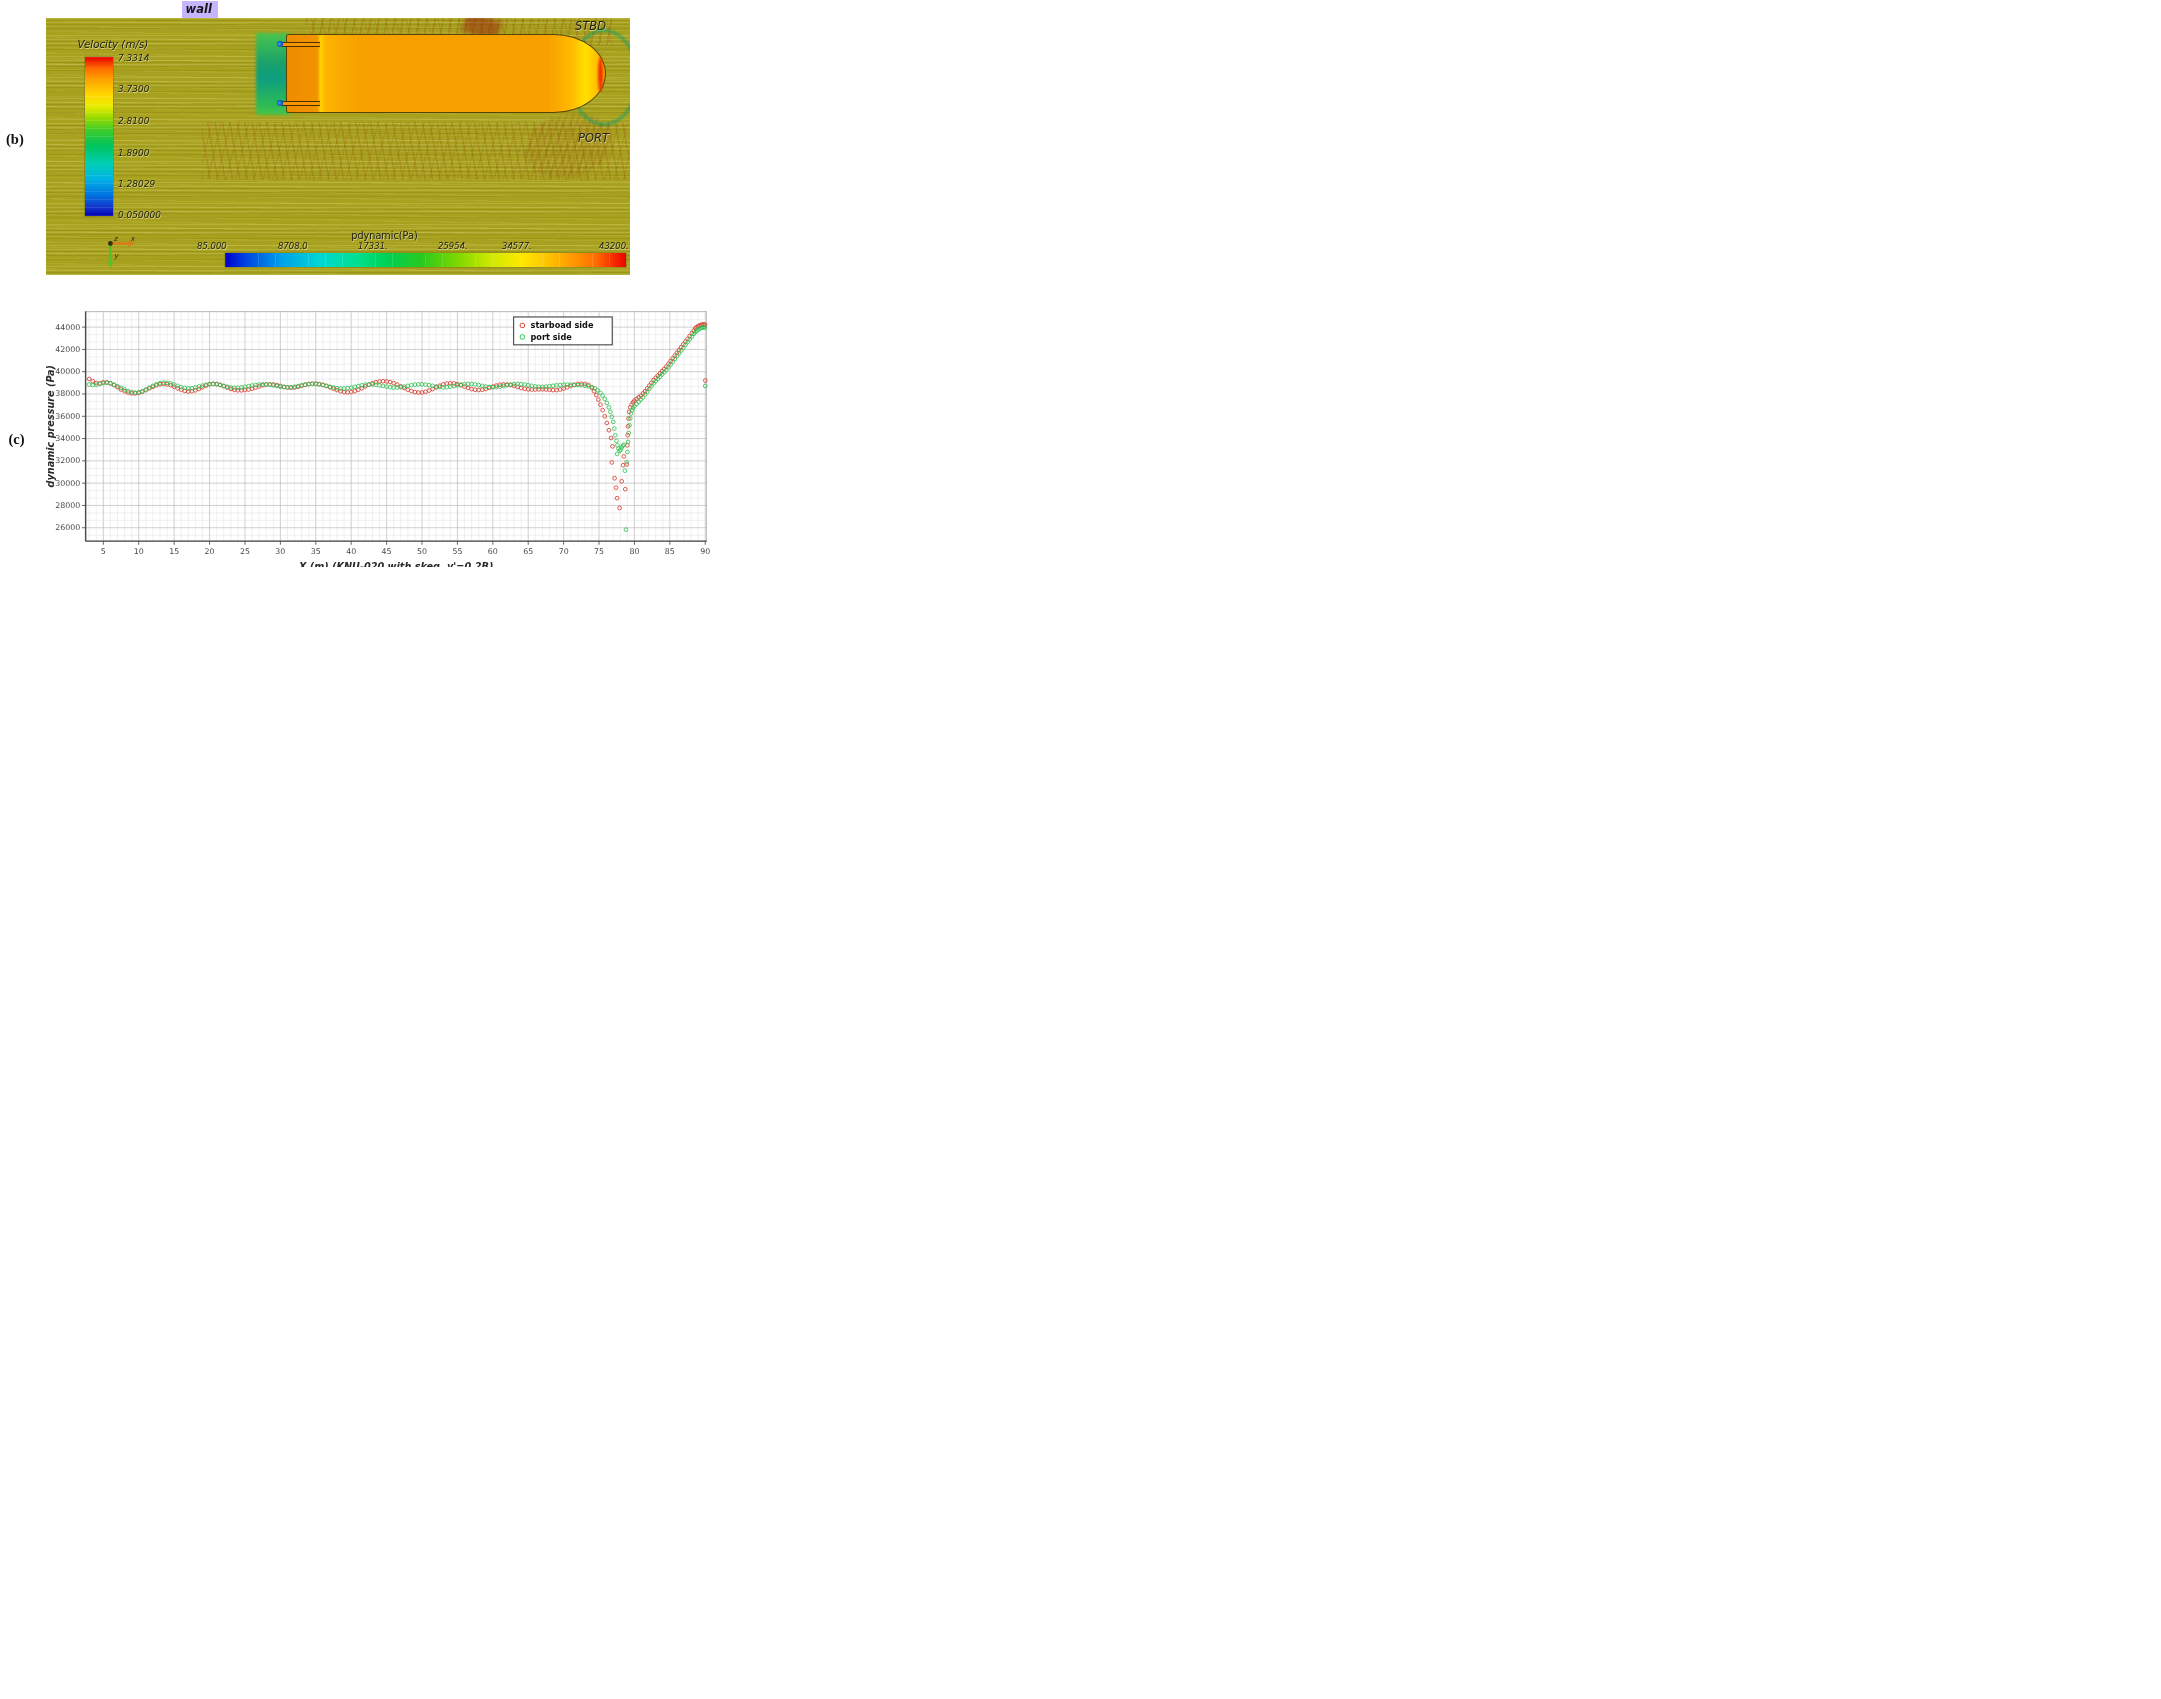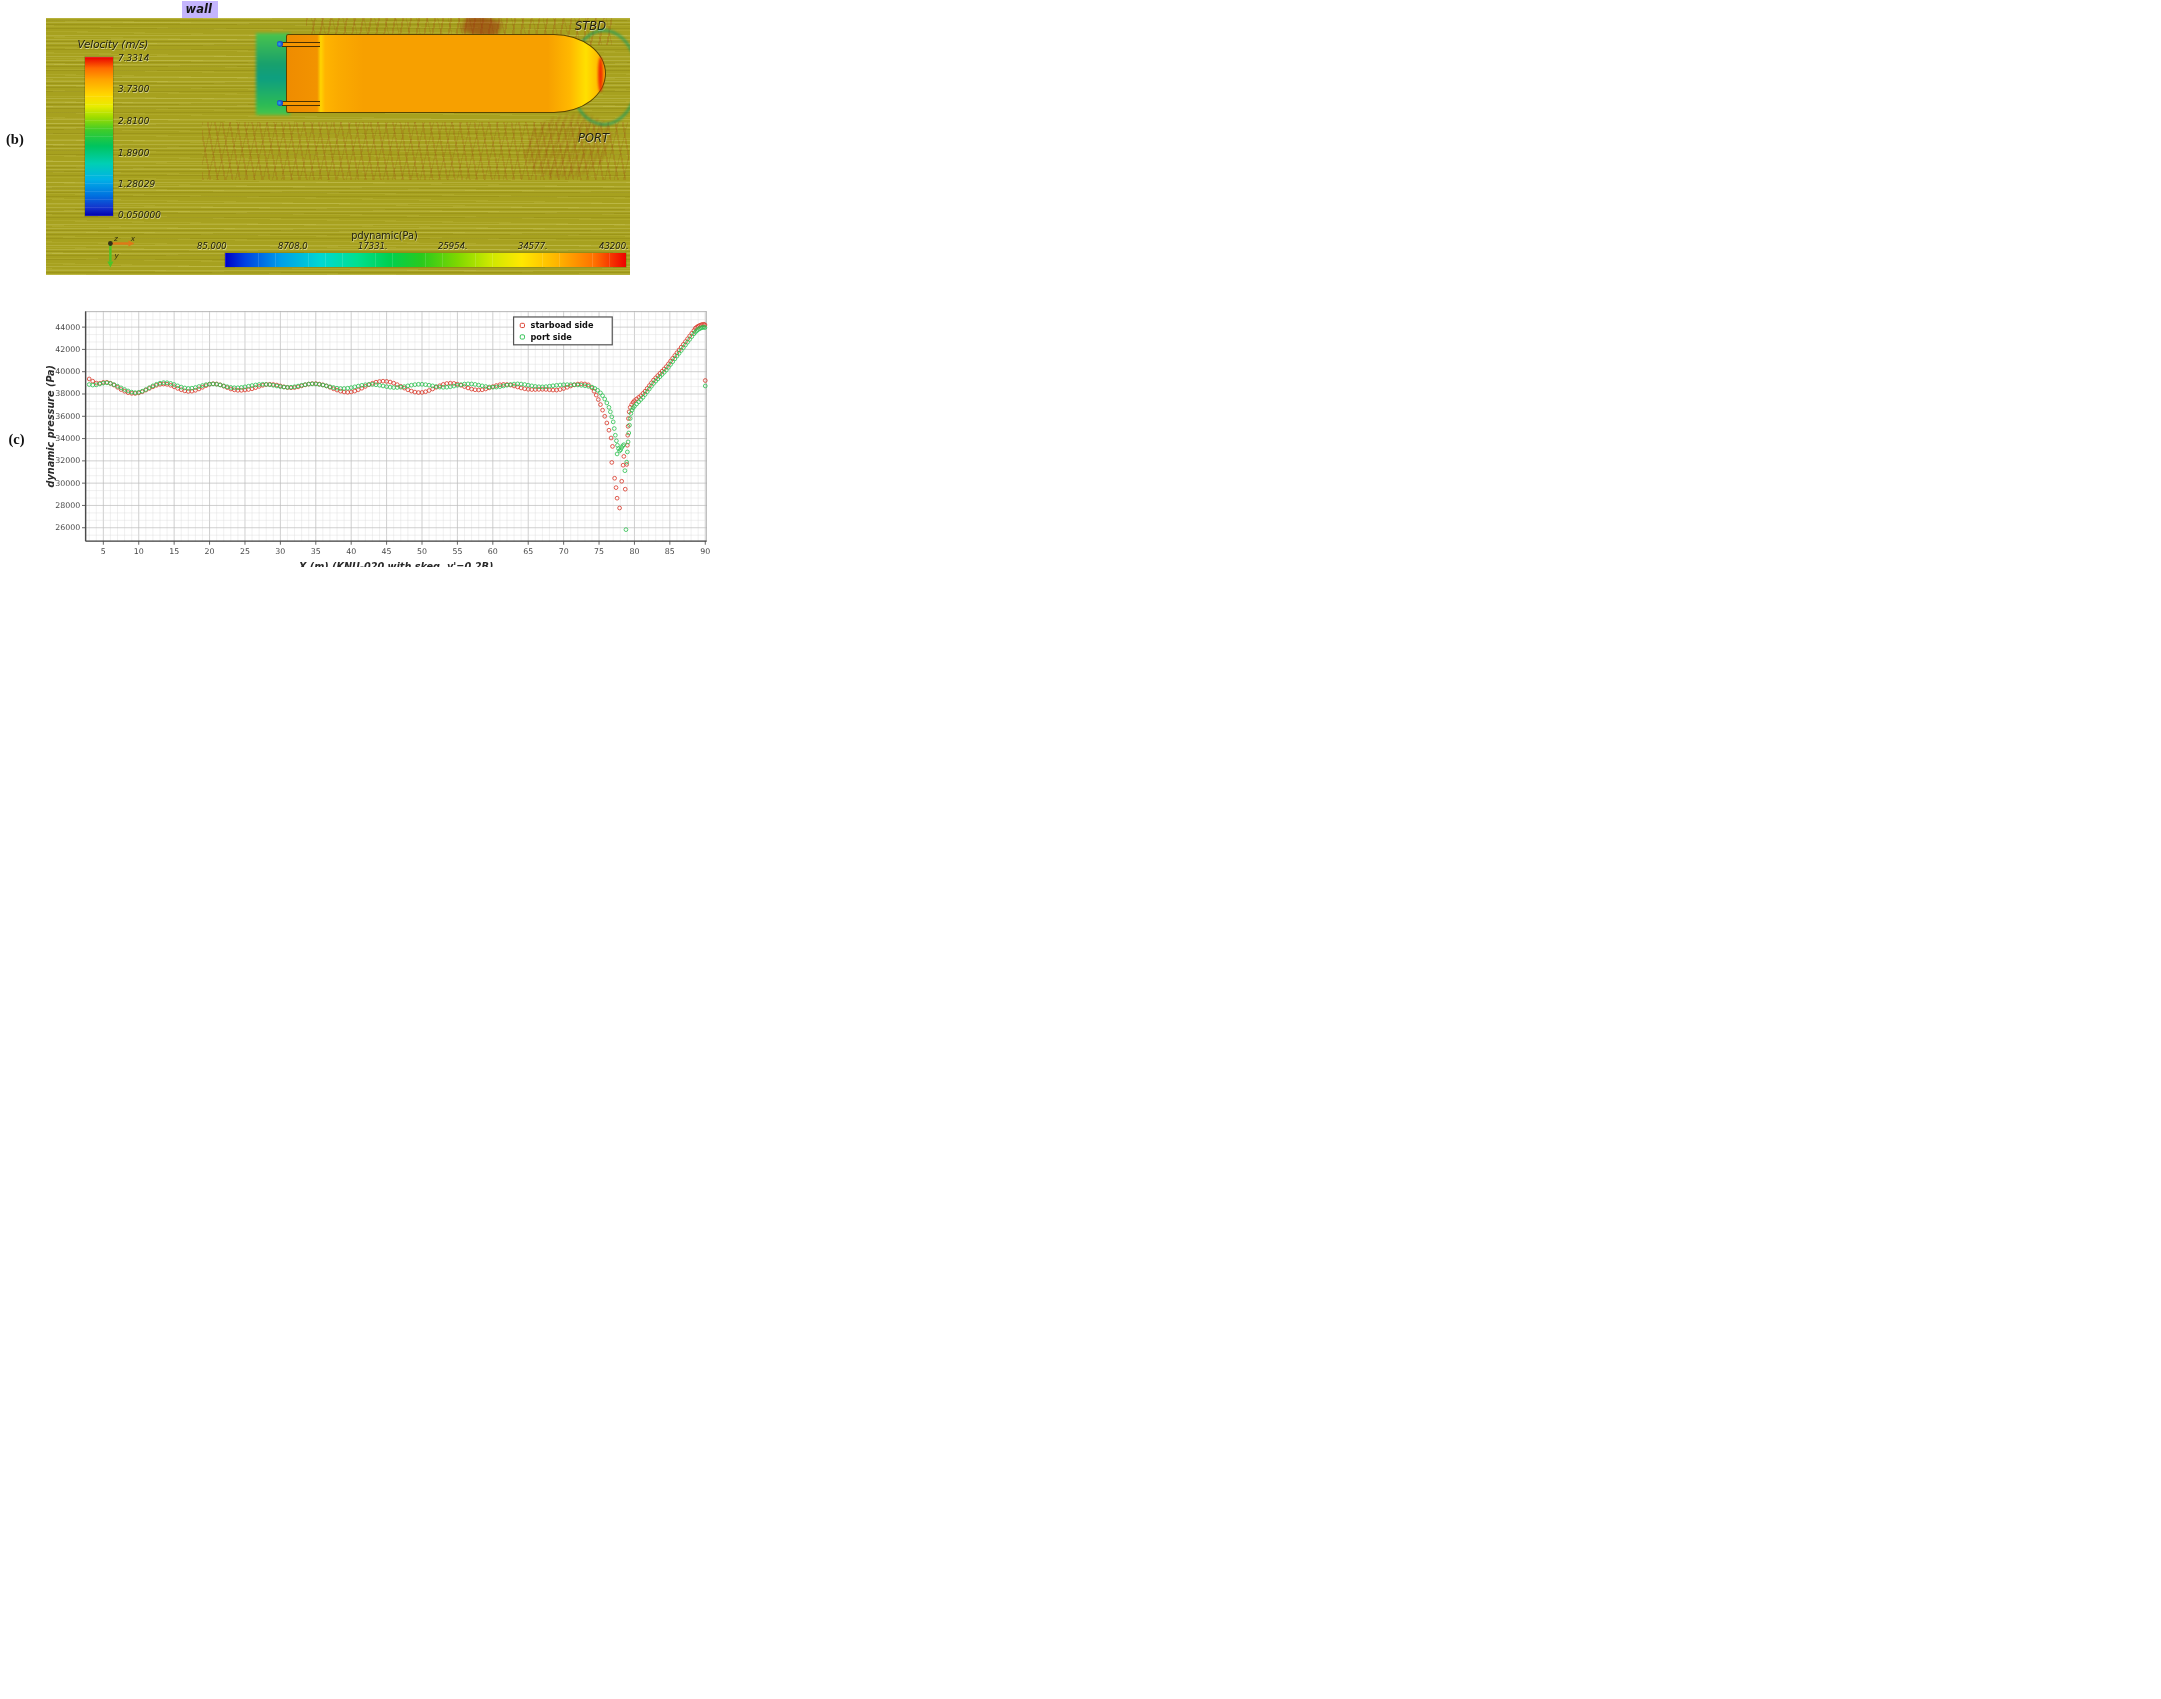--- a/index.html
+++ b/index.html
@@ -121,21 +121,21 @@
       <text x="20" y="9" font-size="12" font-style="italic" fill="#33300f">z</text>
       <text x="48" y="10" font-size="12" font-style="italic" fill="#33300f">x</text>
       <text x="21" y="38" font-size="12" font-style="italic" fill="#33300f">y</text>
     </svg>
 
     <div class="pdyn-title">pdynamic(Pa)</div>
     <div class="pdyn-tick" style="left:151px">85.000</div>
     <div class="pdyn-tick" style="left:232px">8708.0</div>
     <div class="pdyn-tick" style="left:312px">17331.</div>
     <div class="pdyn-tick" style="left:392px">25954.</div>
-    <div class="pdyn-tick" style="left:472px">34577.</div>
+    <div class="pdyn-tick" style="left:456px">34577.</div>
     <div class="pdyn-tick" style="left:553px">43200.</div>
     <div class="pdyn-bar"></div>
   </div>
 
   <div class="plabel" style="left:6px;top:131px;">(b)</div>
   <div class="plabel" style="left:8.5px;top:431px;">(c)</div>
 
   <svg id="chart" class="chart-svg" width="684" height="264" viewBox="0 0 1130 436">
       <line x1="87.84948688711516" y1="14" x2="87.84948688711516" y2="393.3" stroke="#dcdcdc" stroke-width="0.7"></line>
       <line x1="99.5484606613455" y1="14" x2="99.5484606613455" y2="393.3" stroke="#dcdcdc" stroke-width="0.7"></line>

